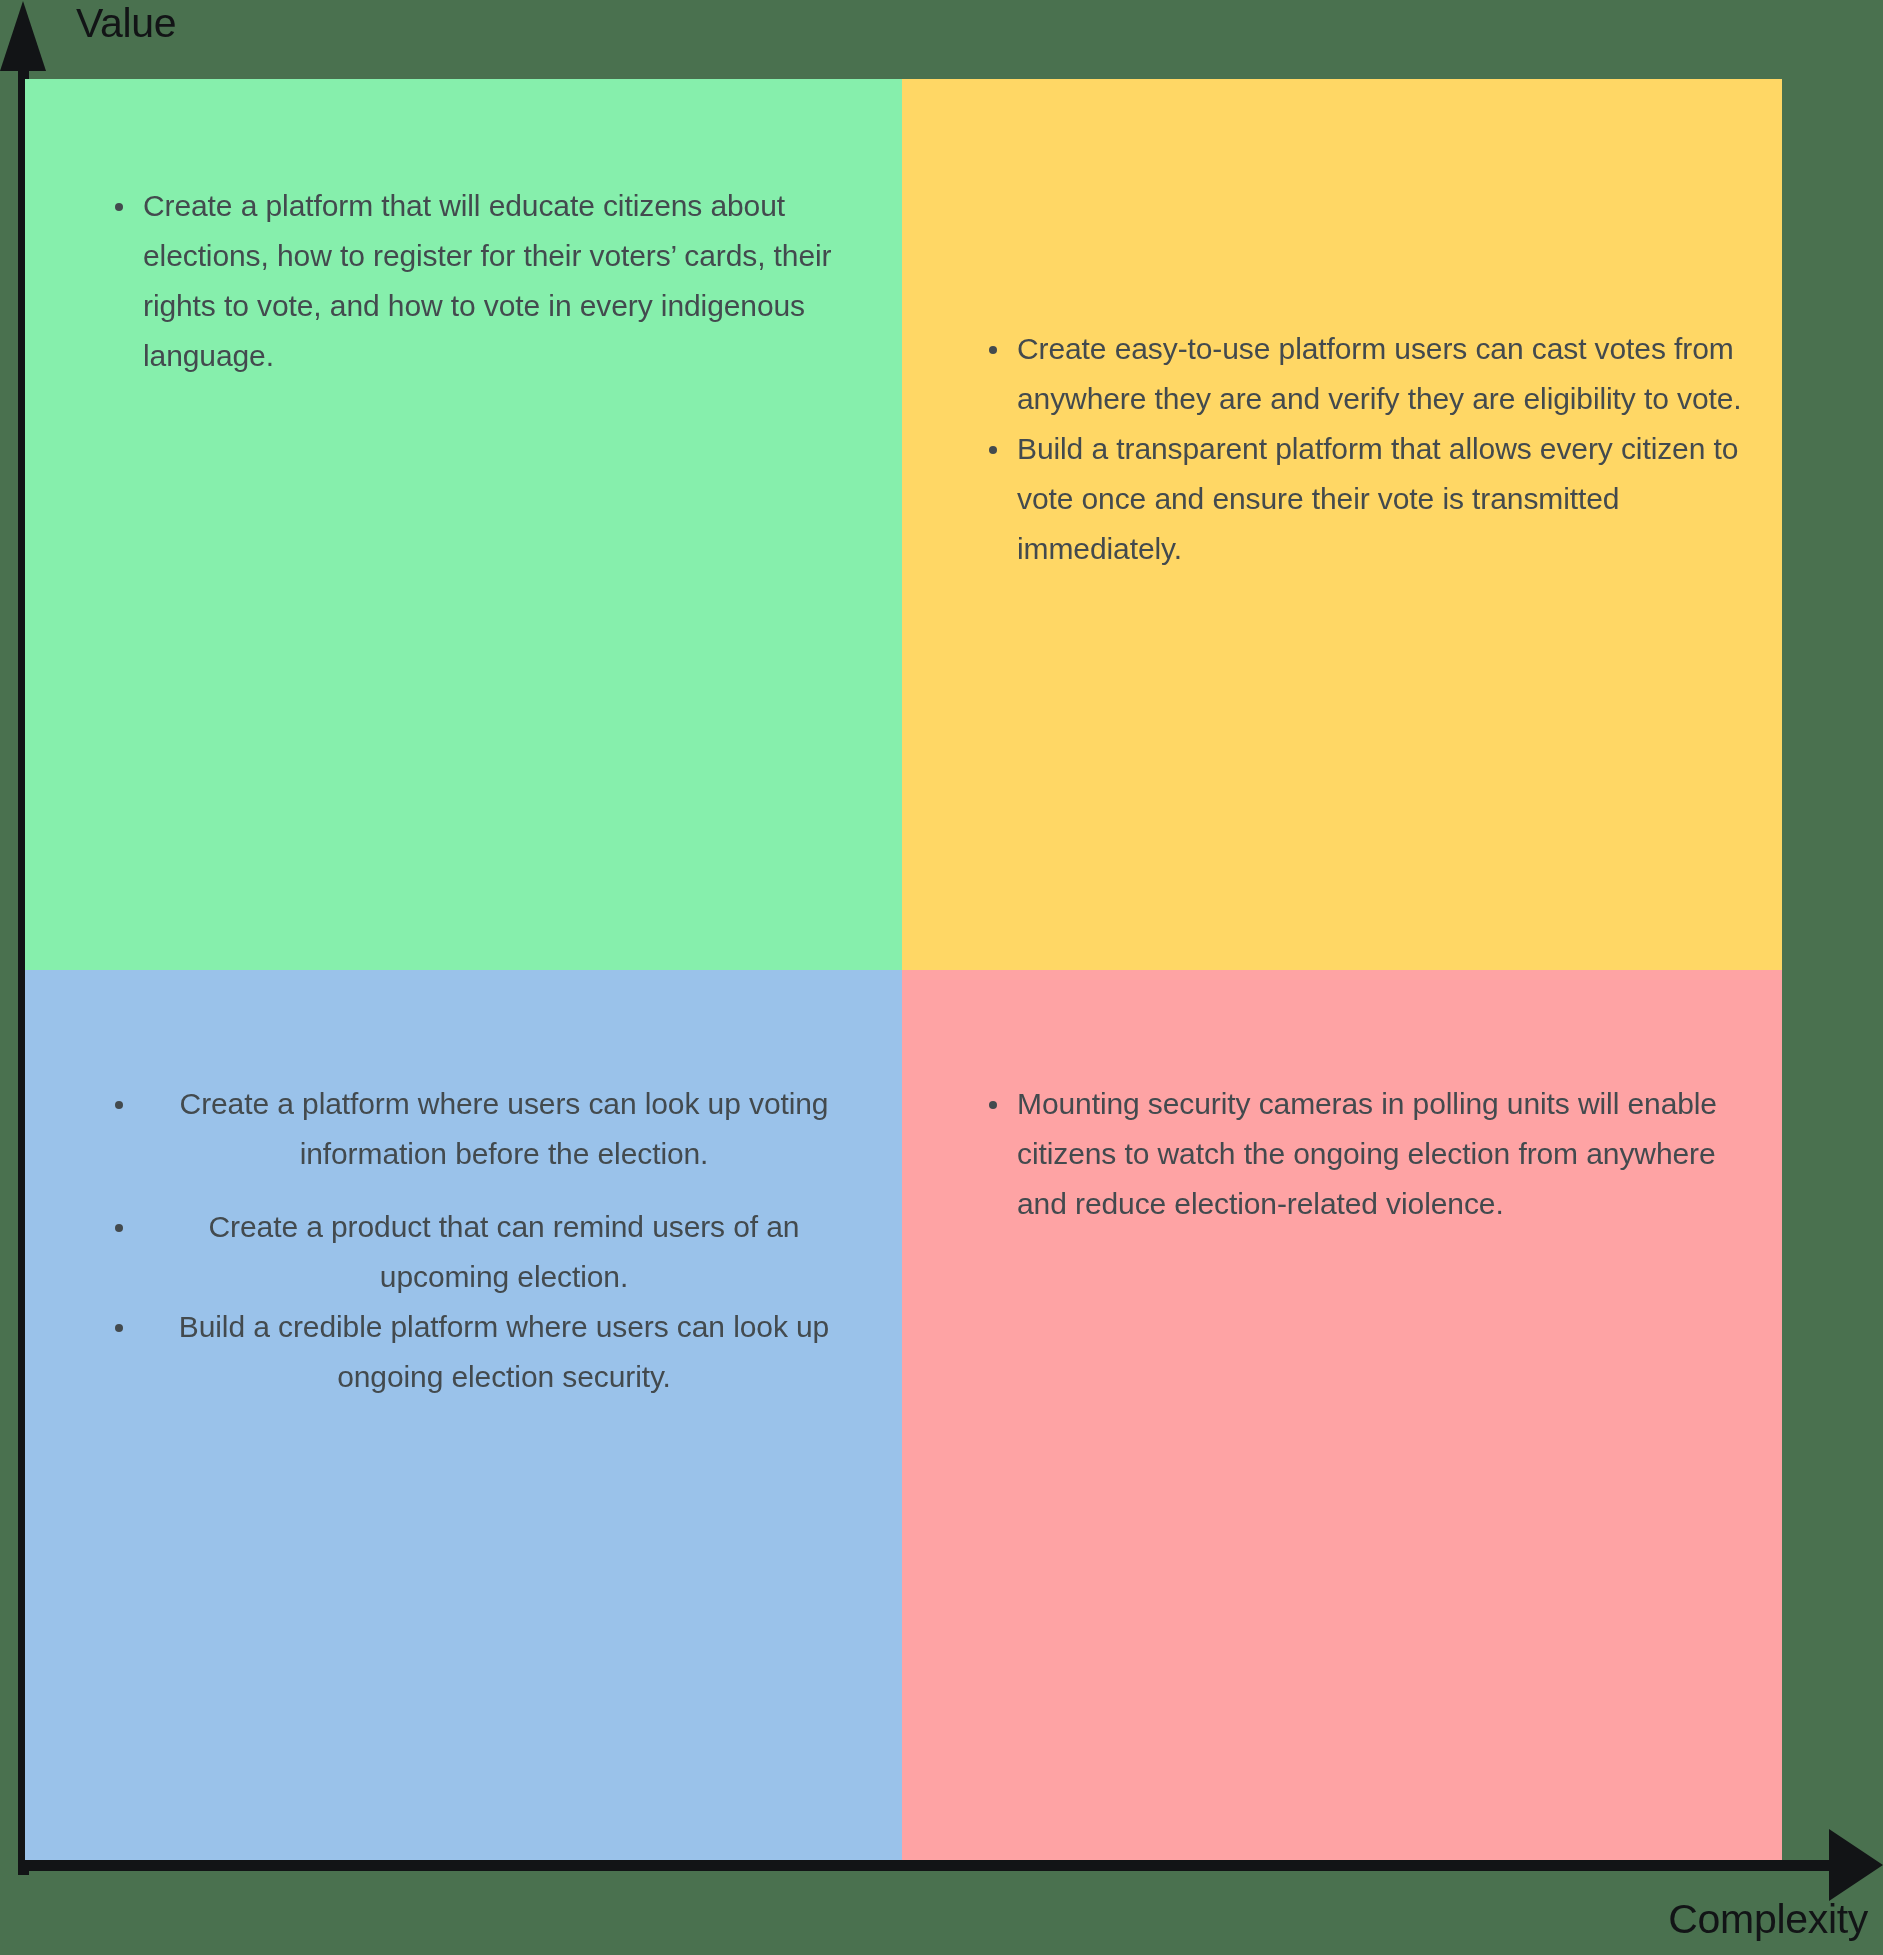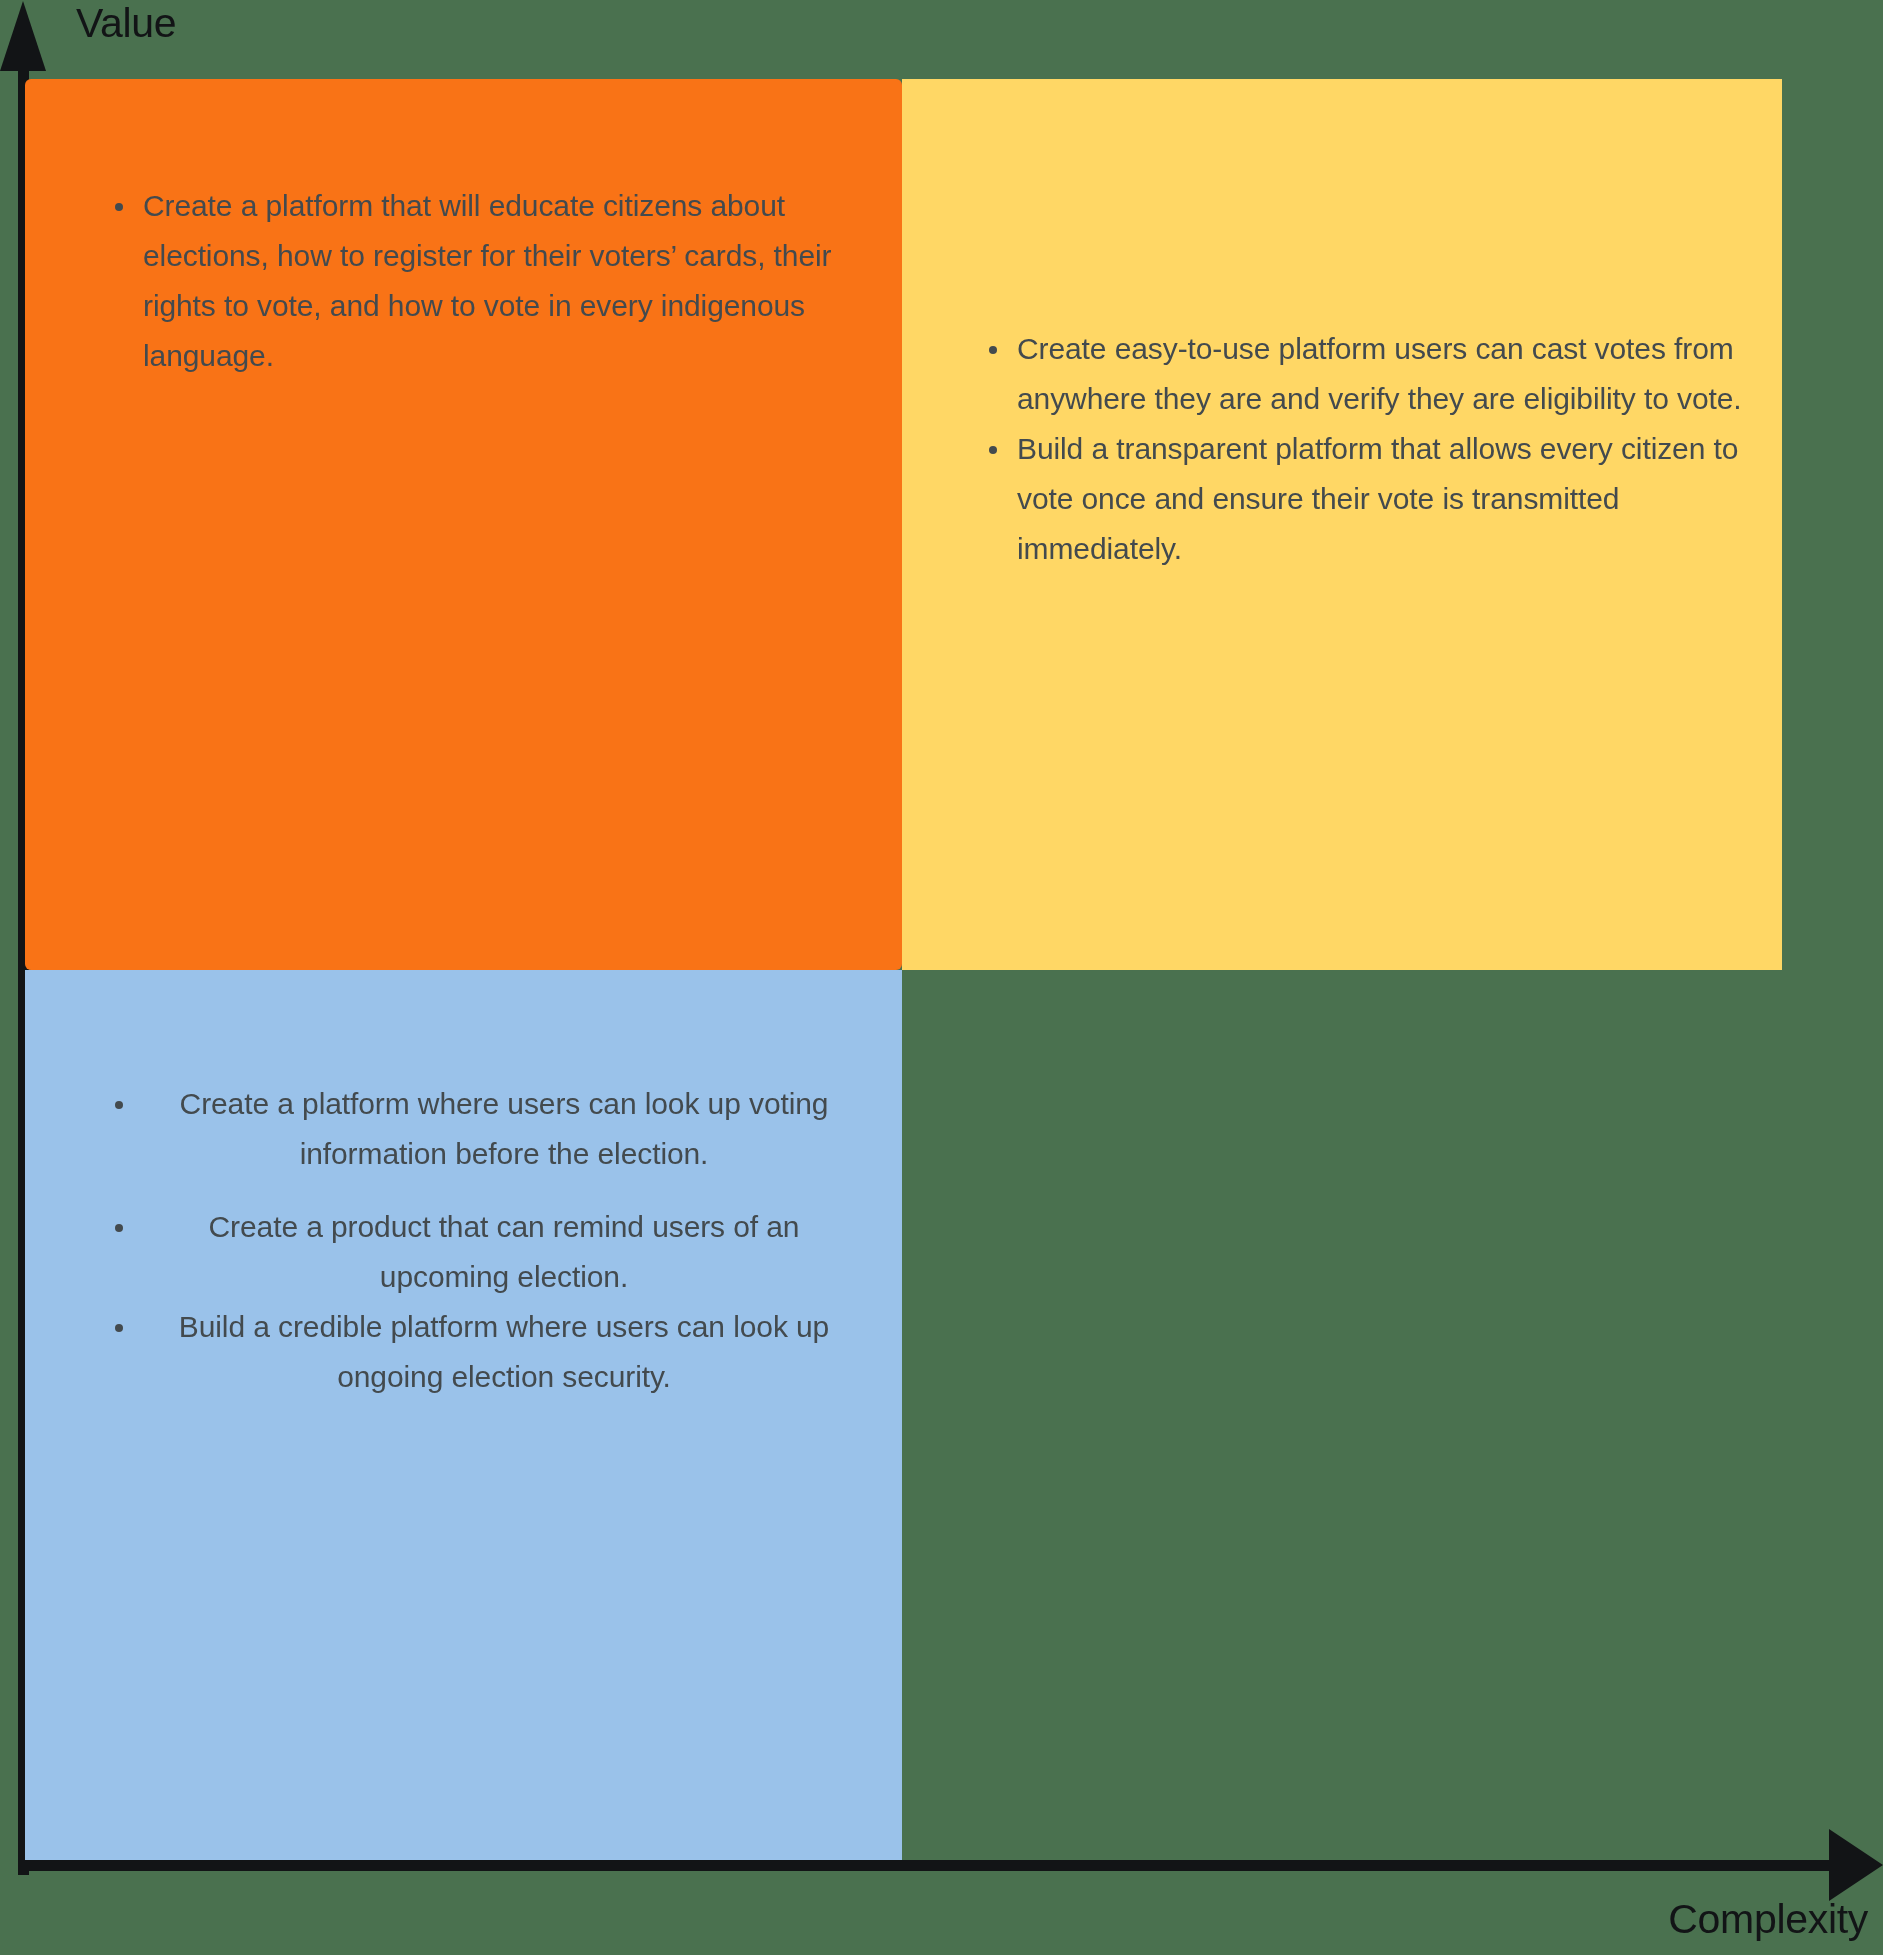--- a/index.html
+++ b/index.html
@@ -85,21 +85,21 @@
     width: 1757px;
     height: 1781px;
     display: grid;
     grid-template-columns: 877px 880px;
     grid-template-rows: 891px 890px;
   }
   .quadrant {
     position: relative;
     overflow: hidden;
   }
-  .quad-green  { background: #f97316; border-radius: 6px; }
+  .quad-green  { background: #86efac; }
   .quad-yellow { background: #ffd765; }
   .quad-blue   { background: #9ac2ea; text-align: center; }
   .quad-red    { background: #fea3a4; }
 
   .bullet-list {
     list-style: none;
     margin: 0;
     padding: 0;
     position: absolute;
     left: 0;
@@ -163,16 +163,21 @@
     </div>
 
     <div class="quadrant quad-blue">
       <ul class="bullet-list list-blue">
         <li class="bullet-item">Create a platform where users can look up voting information before the election.</li>
         <li class="bullet-item gap-md">Create a product that can remind users of an upcoming election.</li>
         <li class="bullet-item gap-sm">Build a credible platform where users can look up ongoing election security.</li>
       </ul>
     </div>
 
+    <div class="quadrant quad-red">
+      <ul class="bullet-list list-red">
+        <li class="bullet-item">Mounting security cameras in polling units will enable citizens to watch the ongoing election from anywhere and reduce election-related violence.</li>
+      </ul>
+    </div>
 
   </div>
 </div>
 
 
 </body></html>

